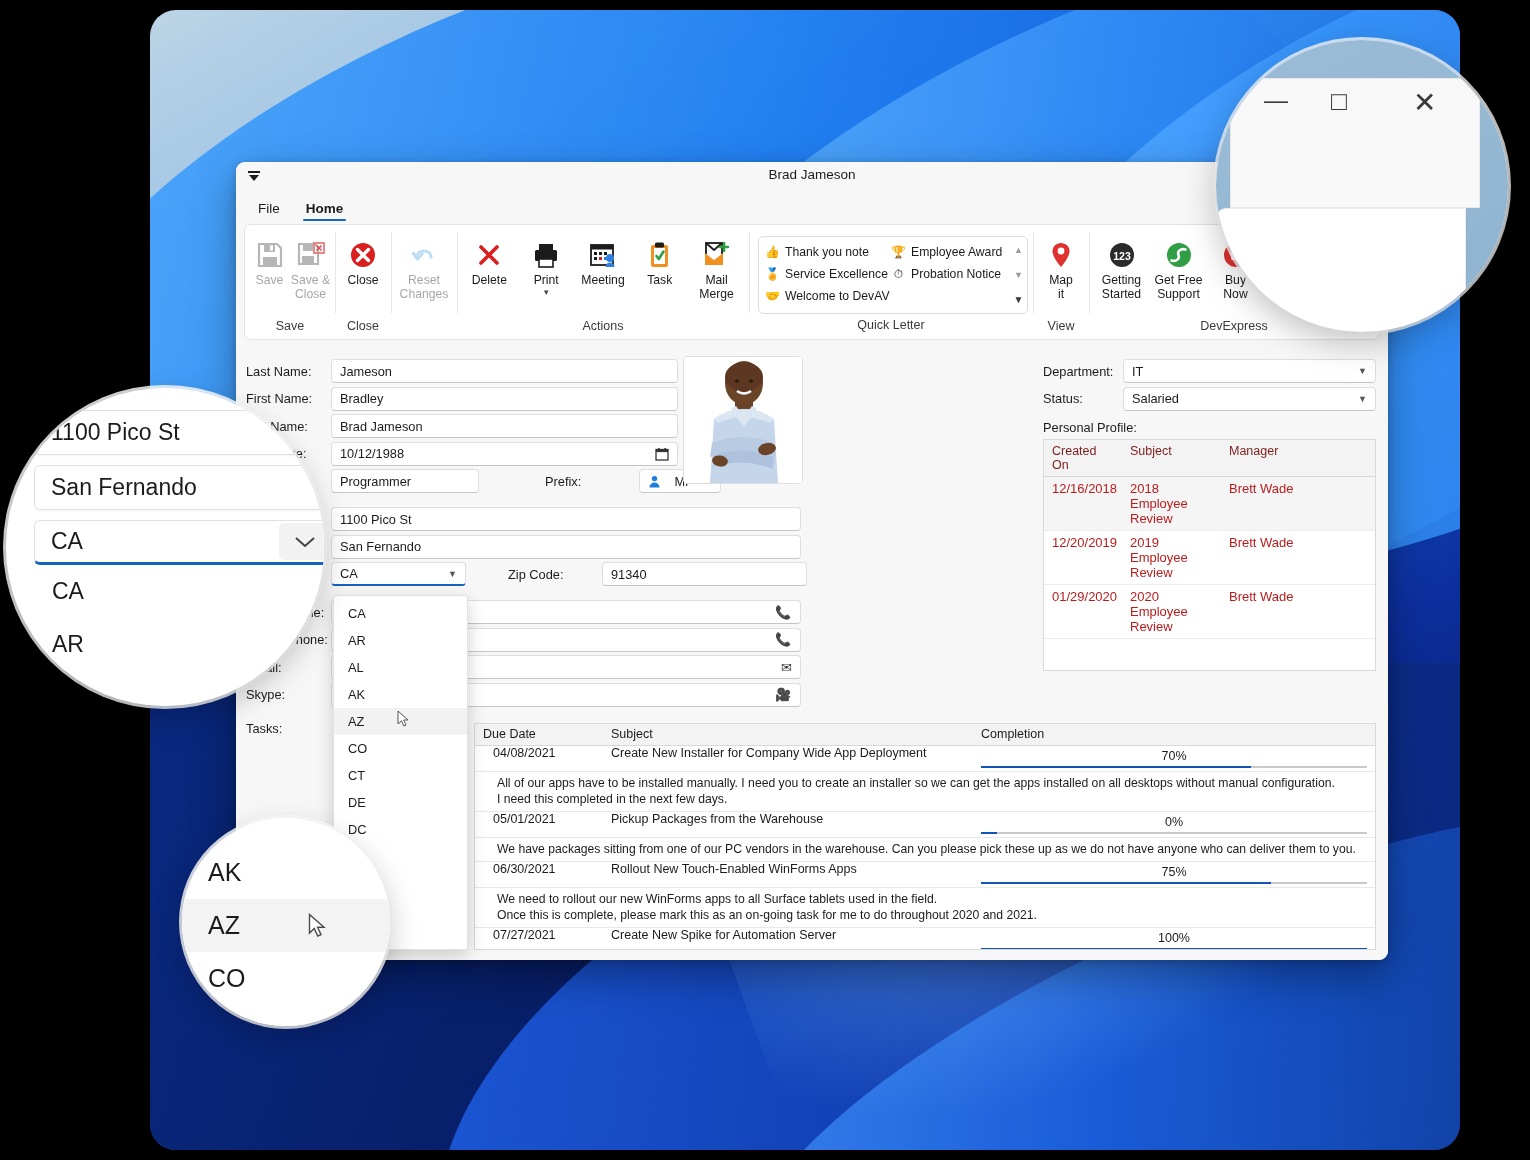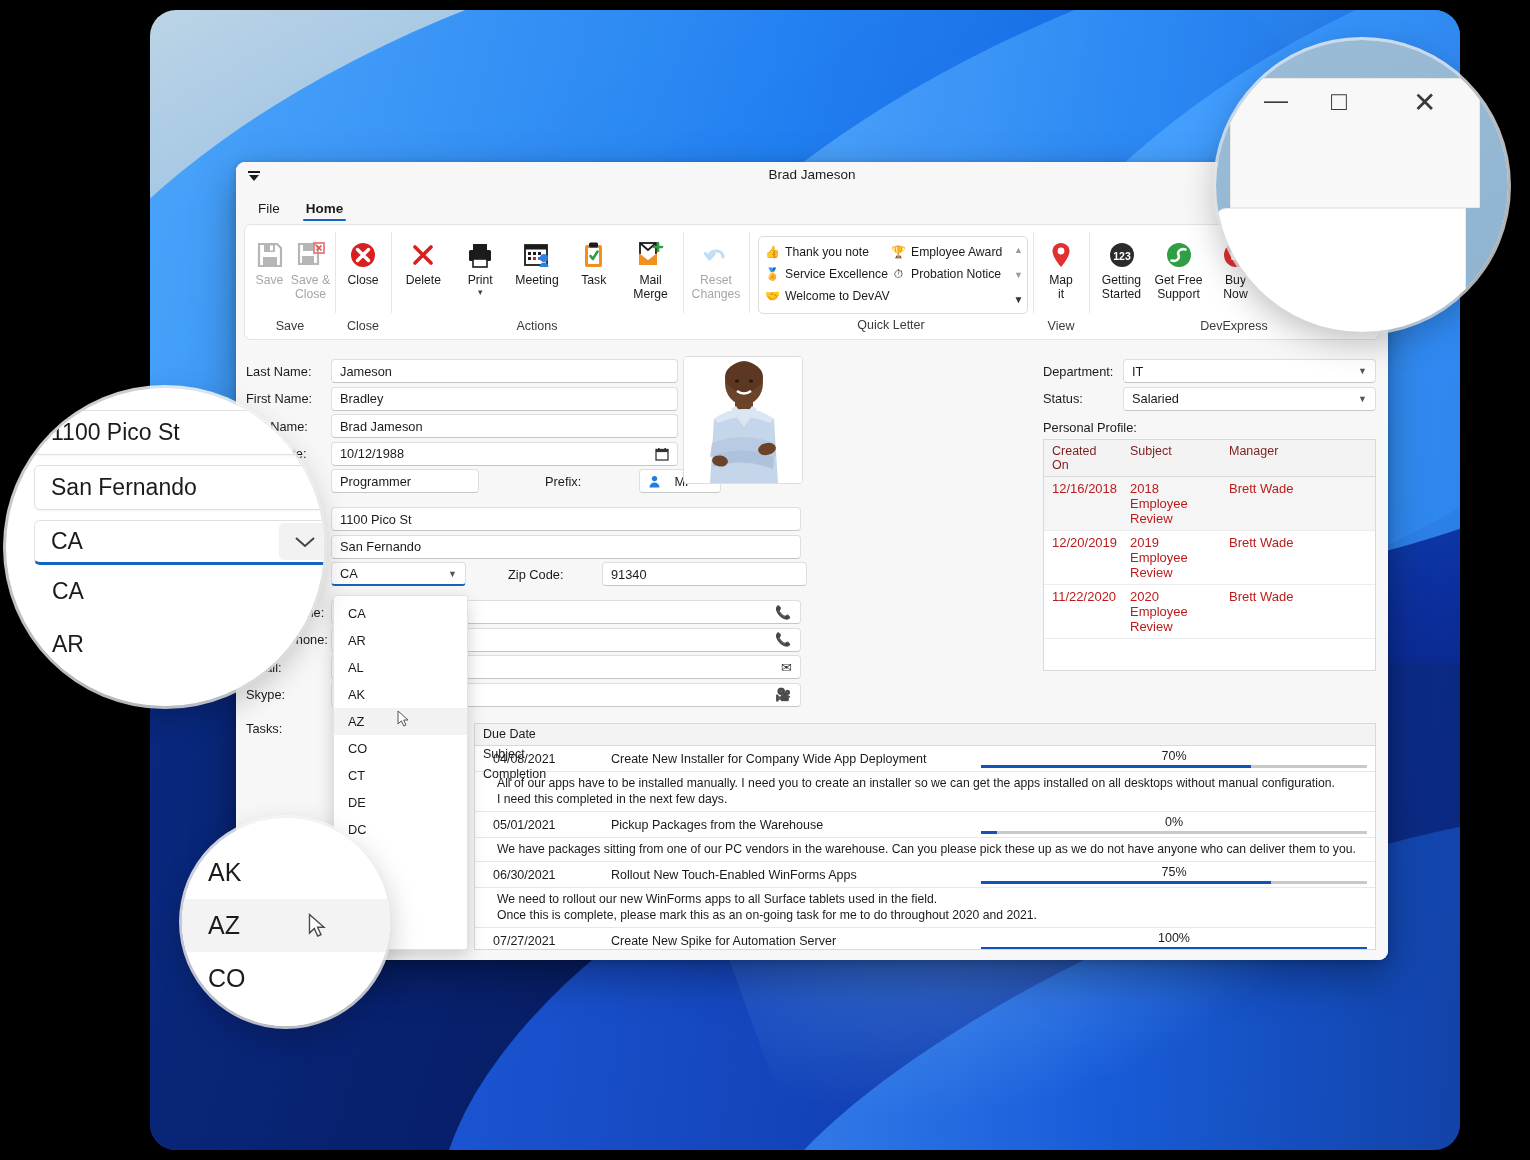--- a/index.html
+++ b/index.html
@@ -125,23 +125,23 @@
   .grid{ border:1px solid #d9d9d9; background:#fff; }
   .gridhead{ display:flex; background:#f3f3f3; border-bottom:1px solid #d9d9d9; }
   .gridhead div{ font-size:12.5px; color:#7f1d1d; padding:4px 8px; }
   .gridrow{ display:flex; border-bottom:1px solid #ececec; }
   .gridrow div{ font-size:13px; color:#b91c1c; padding:4px 8px; }
   .gridrow.alt{ background:#f5f5f5; }
 
   
   .tasks{ position:absolute; left:238px; right:12px; top:370px; bottom:10px;
     border:1px solid #d9d9d9; background:#fff; overflow:hidden; }
-  .thead{ display:flex; background:#f3f3f3; border-bottom:1px solid #d9d9d9; height:22px;flex-direction:column; }
+  .thead{ display:flex; background:#f3f3f3; border-bottom:1px solid #d9d9d9; height:22px; }
   .thead div{ font-size:12.5px; color:#1b1b1b; padding:3px 8px; }
-  .trow{ display:flex; align-items:center; border-bottom:1px solid #e8e8e8; height:26px; }
+  .trow{ display:flex; align-items:flex-start; border-bottom:1px solid #e8e8e8; height:26px; }
   .trow div{ font-size:12.5px; color:#1b1b1b; padding:0 8px; }
   .tdesc{ border-bottom:1px solid #e8e8e8; padding:3px 10px 4px 22px; font-size:12.2px;
     color:#1b1b1b; line-height:16px; white-space:pre-line; }
   .pcell{ position:relative; height:26px; }
   .pct{ position:absolute; left:0; right:0; top:3px; text-align:center; font-size:12.3px; }
   .ptrack{ position:absolute; left:8px; right:8px; bottom:4px; height:2.5px; background:#c9c9c9; }
   .pfill{ position:absolute; left:0; top:0; bottom:0; background:#1153b8; }
 
   
   .combo-pop{
@@ -266,20 +266,36 @@
               <circle cx="15" cy="15" r="12" fill="#d82020"></circle>
               <path d="M9.5 9.5 L20.5 20.5 M20.5 9.5 L9.5 20.5" stroke="#fff" stroke-width="3.4" stroke-linecap="round"></path>
             </svg>
           </div>
           <div class="lb">Close</div>
         </div>
       </div>
       <div class="glabel">Close</div>
     </div>
 
+    <div class="rgroup" style="width:66px">
+      <div class="items">
+        <div class="bigbtn disabled" style="width:62px">
+          <div class="ic">
+            <svg width="30" height="30" viewBox="0 0 30 30">
+              <path d="M8 17 C8 9, 22 9, 22 17" fill="none" stroke="#bfddf5" stroke-width="3.2" stroke-linecap="round"></path>
+              <path d="M4.5 13.5 L8.5 19 L13 14" fill="none" stroke="#bfddf5" stroke-width="3.2" stroke-linecap="round" stroke-linejoin="round"></path>
+            </svg>
+          </div>
+          <div class="lb">Reset
+Changes</div>
+        </div>
+      </div>
+      <div class="glabel"></div>
+    </div>
+
     <div class="rgroup" style="width:292px">
       <div class="items">
         <div class="bigbtn">
           <div class="ic">
             <svg width="30" height="30" viewBox="0 0 30 30">
               <path d="M7 7 L23 23 M23 7 L7 23" stroke="#d82020" stroke-width="3.6" stroke-linecap="round"></path>
             </svg>
           </div>
           <div class="lb">Delete</div>
         </div>
@@ -334,36 +350,20 @@
               <path d="M22 3 v8 M18 7 h8" stroke="#2f9e44" stroke-width="2.6" stroke-linecap="round"></path>
             </svg>
           </div>
           <div class="lb">Mail
 Merge</div>
         </div>
       </div>
       <div class="glabel">Actions</div>
     </div>
 
-    <div class="rgroup" style="width:66px">
-      <div class="items">
-        <div class="bigbtn disabled" style="width:62px">
-          <div class="ic">
-            <svg width="30" height="30" viewBox="0 0 30 30">
-              <path d="M8 17 C8 9, 22 9, 22 17" fill="none" stroke="#bfddf5" stroke-width="3.2" stroke-linecap="round"></path>
-              <path d="M4.5 13.5 L8.5 19 L13 14" fill="none" stroke="#bfddf5" stroke-width="3.2" stroke-linecap="round" stroke-linejoin="round"></path>
-            </svg>
-          </div>
-          <div class="lb">Reset
-Changes</div>
-        </div>
-      </div>
-      <div class="glabel"></div>
-    </div>
-
     <div class="rgroup" style="width:284px">
       <div class="gallery">
         <div class="gitem">
           <span class="gi">👍</span>
           <span>Thank you note</span>
         </div>
         <div class="gitem">
           <span class="gi">🏆</span>
           <span>Employee Award</span>
         </div>
@@ -600,21 +600,21 @@
           <div style="width:78px">12/16/2018</div>
           <div style="flex:1">2018 Employee Review</div>
           <div style="width:154px">Brett Wade</div>
         </div>
         <div class="gridrow">
           <div style="width:78px">12/20/2019</div>
           <div style="flex:1">2019 Employee Review</div>
           <div style="width:154px">Brett Wade</div>
         </div>
         <div class="gridrow">
-          <div style="width:78px">11/22/2020</div>
+          <div style="width:78px">01/29/2020</div>
           <div style="flex:1">2020 Employee Review</div>
           <div style="width:154px">Brett Wade</div>
         </div>
       </div>
     </div>
 
     <div class="tasks">
       <div class="thead">
         <div style="width:128px">Due Date</div>
         <div style="flex:1">Subject</div>

